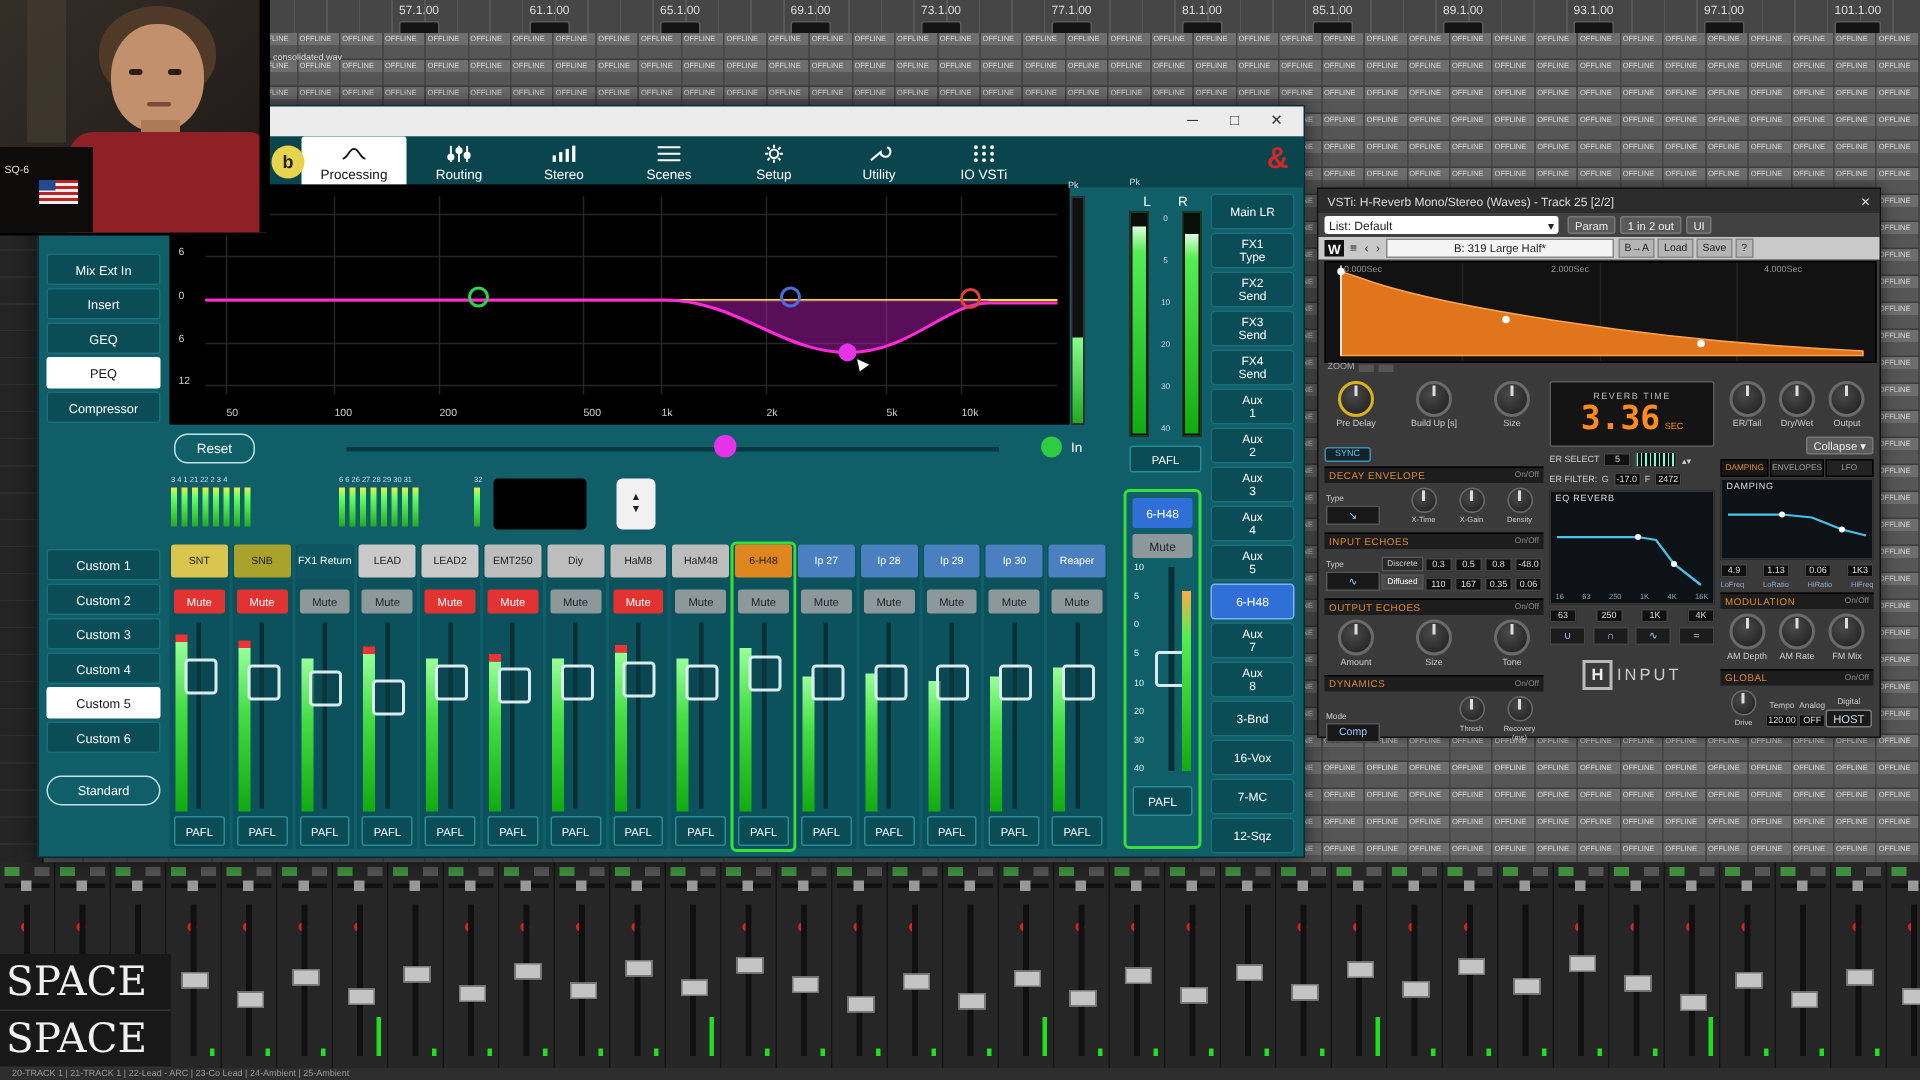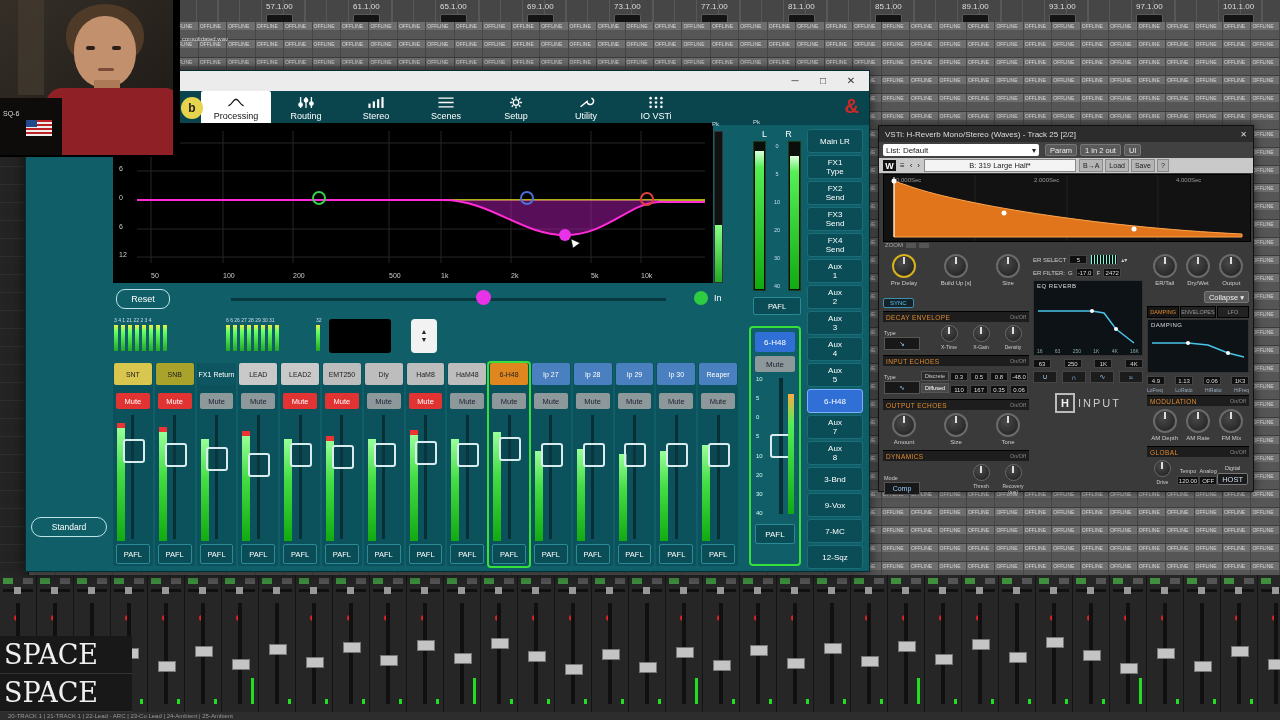--- a/index.html
+++ b/index.html
@@ -20,21 +20,21 @@
   #bmix{position:absolute;left:0;top:575px;width:1280px;height:137px;background:#1f1f1f;display:flex;overflow:hidden;z-index:1}
   .bstrip{position:relative;width:36px;flex:none;height:100%;background:#262626;border-right:1px solid #141414}
   .bs-g{position:absolute;left:3px;top:3px;width:10px;height:6px;background:#3f8f3f}
   .bs-r{position:absolute;right:3px;top:3px;width:10px;height:6px;background:#555}
   .bs-h{position:absolute;left:3px;right:3px;top:14px;height:3px;background:#111}
   .bs-hcap{position:absolute;left:14px;top:12px;width:7px;height:7px;background:#999}
   .bs-dot{position:absolute;left:14px;top:40px;width:6px;height:6px;border-radius:50%;background:#d22}
   .bs-track{position:absolute;left:50%;top:28px;bottom:8px;width:4px;margin-left:-2px;background:#101010}
   .bs-cap{position:absolute;left:50%;margin-left:-8px;width:16px;height:9px;background:#c4c4c4;border:1px solid #777}
   .bs-meter{position:absolute;right:4px;bottom:8px;width:3px;background:#2d2}
-  #spaceOverlay{position:absolute;left:0;top:636px;width:132px;height:76px;background:#181818;z-index:2}
+  #spaceOverlay{position:absolute;left:0;top:636px;width:114px;height:76px;background:#181818;z-index:2}
   .space-label{font-family:"DejaVu Serif",serif;font-size:27px;color:#f0f0f0;height:37px;display:flex;align-items:center;padding-left:4px;border-bottom:1px solid #333}
   #statusbar{position:absolute;left:0;top:712px;width:1280px;height:8px;background:#2d2d2d;color:#999;font-size:6px;line-height:8px;padding-left:8px;box-sizing:border-box;z-index:3}
 
   
   #webcam{position:absolute;left:0;top:0;width:178px;height:155px;background:linear-gradient(140deg,#352f28,#1b1713);z-index:40;overflow:hidden;border-right:2px solid #000;border-bottom:2px solid #000}
   .wc-door{position:absolute;left:18px;top:0;width:26px;height:95px;background:#453c30;opacity:.7}
   .wc-hair{position:absolute;left:66px;top:4px;width:78px;height:62px;border-radius:50% 50% 45% 45%;background:#4e3a26}
   .wc-face{position:absolute;left:74px;top:16px;width:62px;height:72px;border-radius:48%;background:#c2906c}
   .wc-eye{position:absolute;top:30px;width:9px;height:4px;background:#2a1f18;border-radius:2px}
   .wc-mouth{position:absolute;left:24px;top:52px;width:16px;height:3px;background:#7c4a38;border-radius:2px}
@@ -2095,20 +2095,35 @@
             <circle cx="13" cy="6" r="1.2"></circle>
             <circle cx="3" cy="10" r="1.2"></circle>
             <circle cx="8" cy="10" r="1.2"></circle>
             <circle cx="13" cy="10" r="1.2"></circle>
           </svg>
         <span>IO VSTi</span>
       </div>
       <div class="amp-logo">&amp;</div>
     </div>
 
+    <div id="sideProc" class="side-group">
+        <div class="side-btn">Mix Ext In</div>
+        <div class="side-btn">Insert</div>
+        <div class="side-btn">GEQ</div>
+        <div class="side-btn selected">PEQ</div>
+        <div class="side-btn">Compressor</div>
+      </div>
+    <div id="sideLayers" class="side-group">
+        <div class="side-btn">Custom 1</div>
+        <div class="side-btn">Custom 2</div>
+        <div class="side-btn">Custom 3</div>
+        <div class="side-btn">Custom 4</div>
+        <div class="side-btn selected">Custom 5</div>
+        <div class="side-btn">Custom 6</div>
+      </div>
     <div id="standardBtn">Standard</div>
 
     <div id="peqPanel">
       <svg width="600" height="160" viewBox="0 0 600 160">
         <rect width="600" height="160" fill="#000"></rect>
         <g stroke="#262626" stroke-width="1">
           <line x1="24" y1="20" x2="592" y2="20"></line>
             <line x1="24" y1="48" x2="592" y2="48"></line>
           <line x1="24" y1="106" x2="592" y2="106"></line>
             <line x1="24" y1="134" x2="592" y2="134"></line>
@@ -2370,21 +2385,21 @@
         <div class="mix-btn">Aux
 4</div>
         <div class="mix-btn">Aux
 5</div>
         <div class="mix-btn active">6-H48</div>
         <div class="mix-btn">Aux
 7</div>
         <div class="mix-btn">Aux
 8</div>
         <div class="mix-btn">3-Bnd</div>
-        <div class="mix-btn">9-Vox</div>
+        <div class="mix-btn">16-Vox</div>
         <div class="mix-btn">7-MC</div>
         <div class="mix-btn">12-Sqz</div>
       </div>
   <div class="mgroup" style="left: 88px;">
         <div class="mg-label">3 4 1 21 22 2 3 4</div>
         <div class="mg-bars">
           <span class="mg-bar"></span>
           <span class="mg-bar"></span>
           <span class="mg-bar"></span>
           <span class="mg-bar"></span>
@@ -2570,20 +2585,27 @@
             </div>
             <div class="knob mini">
               <span class="kc"></span>
               <span class="klab">Recovery (ms)</span>
             </div>
           </span>
       </div>
     </div>
 
     <div id="pMid" class="p-col">
+      <div class="rtime">
+        <div class="rt-label">REVERB TIME</div>
+        <div class="rt-row">
+          <span class="rt-value">3.36</span>
+          <span class="rt-unit">SEC</span>
+        </div>
+      </div>
       <div class="er-row">
         <span>ER SELECT</span>
         <span class="vbox">5</span>
         <span class="er-pattern"></span>
         <span>▴▾</span>
       </div>
       <div class="er-row">
         <span>ER FILTER:</span>
         <span>G</span>
         <span class="vbox">-17.0</span>

